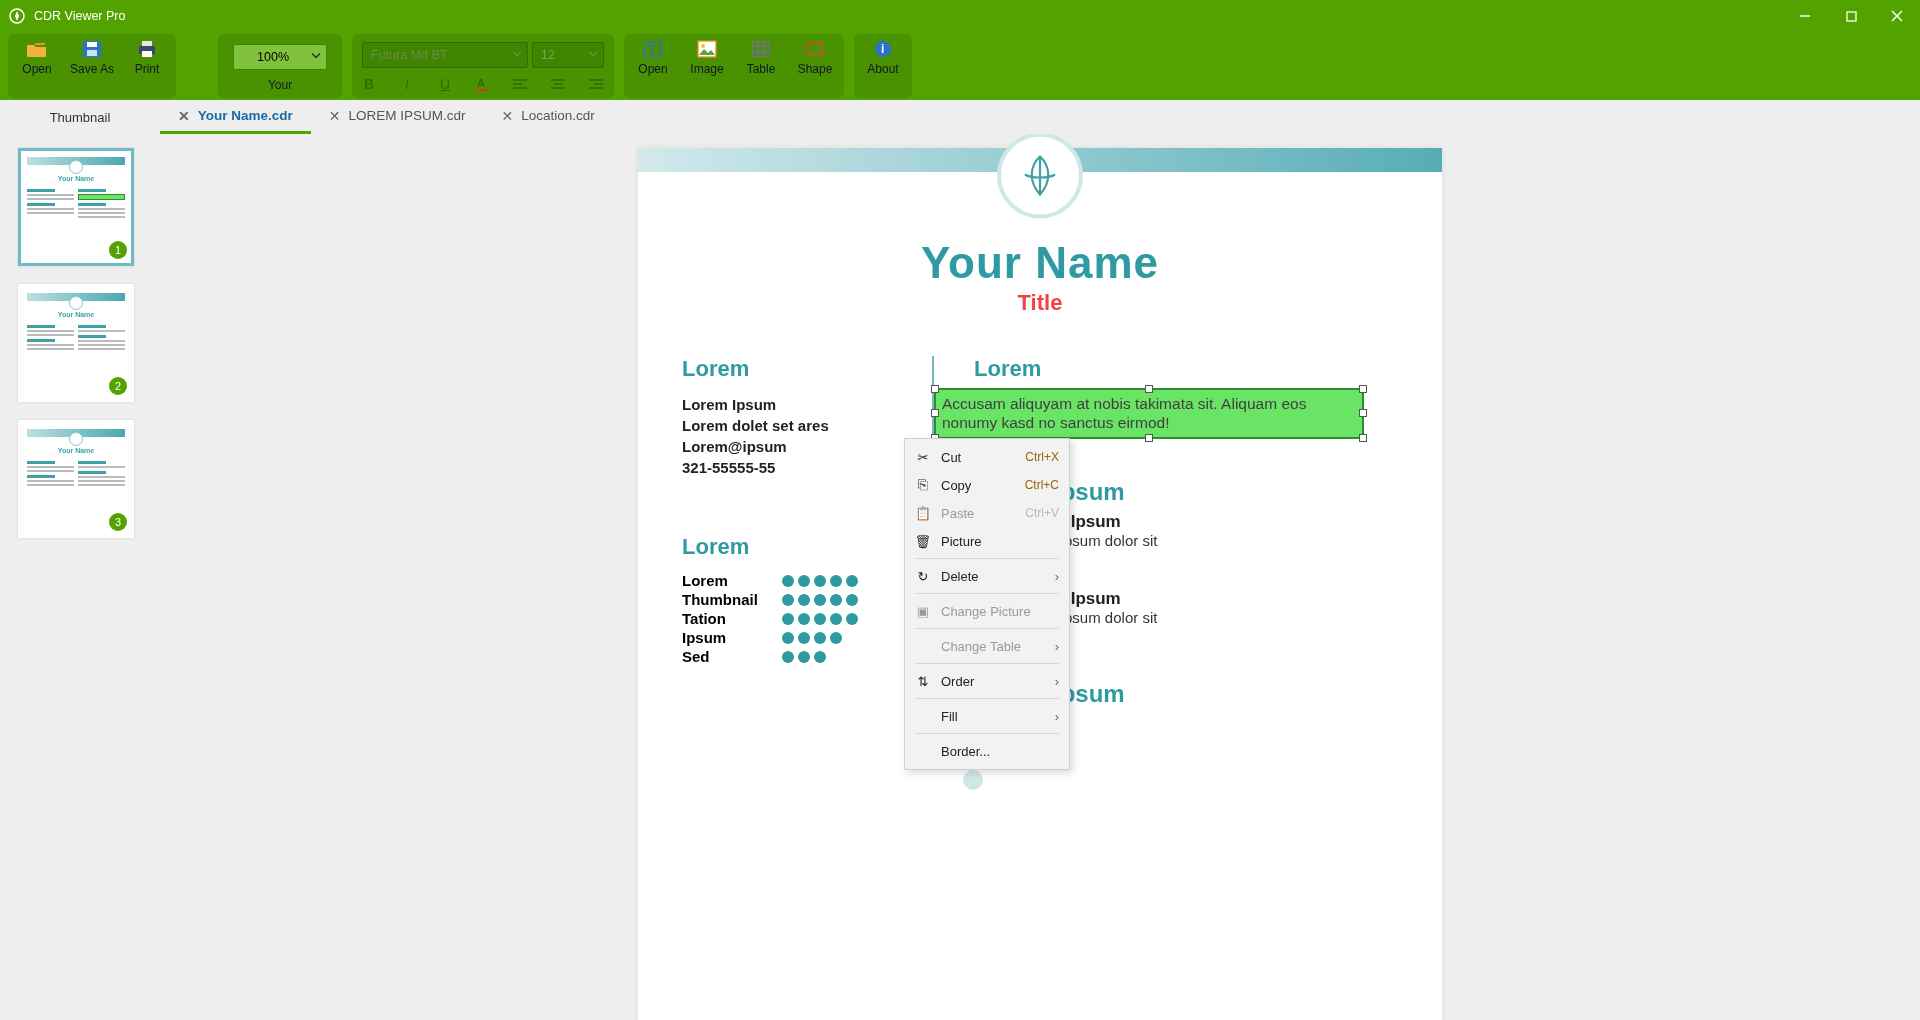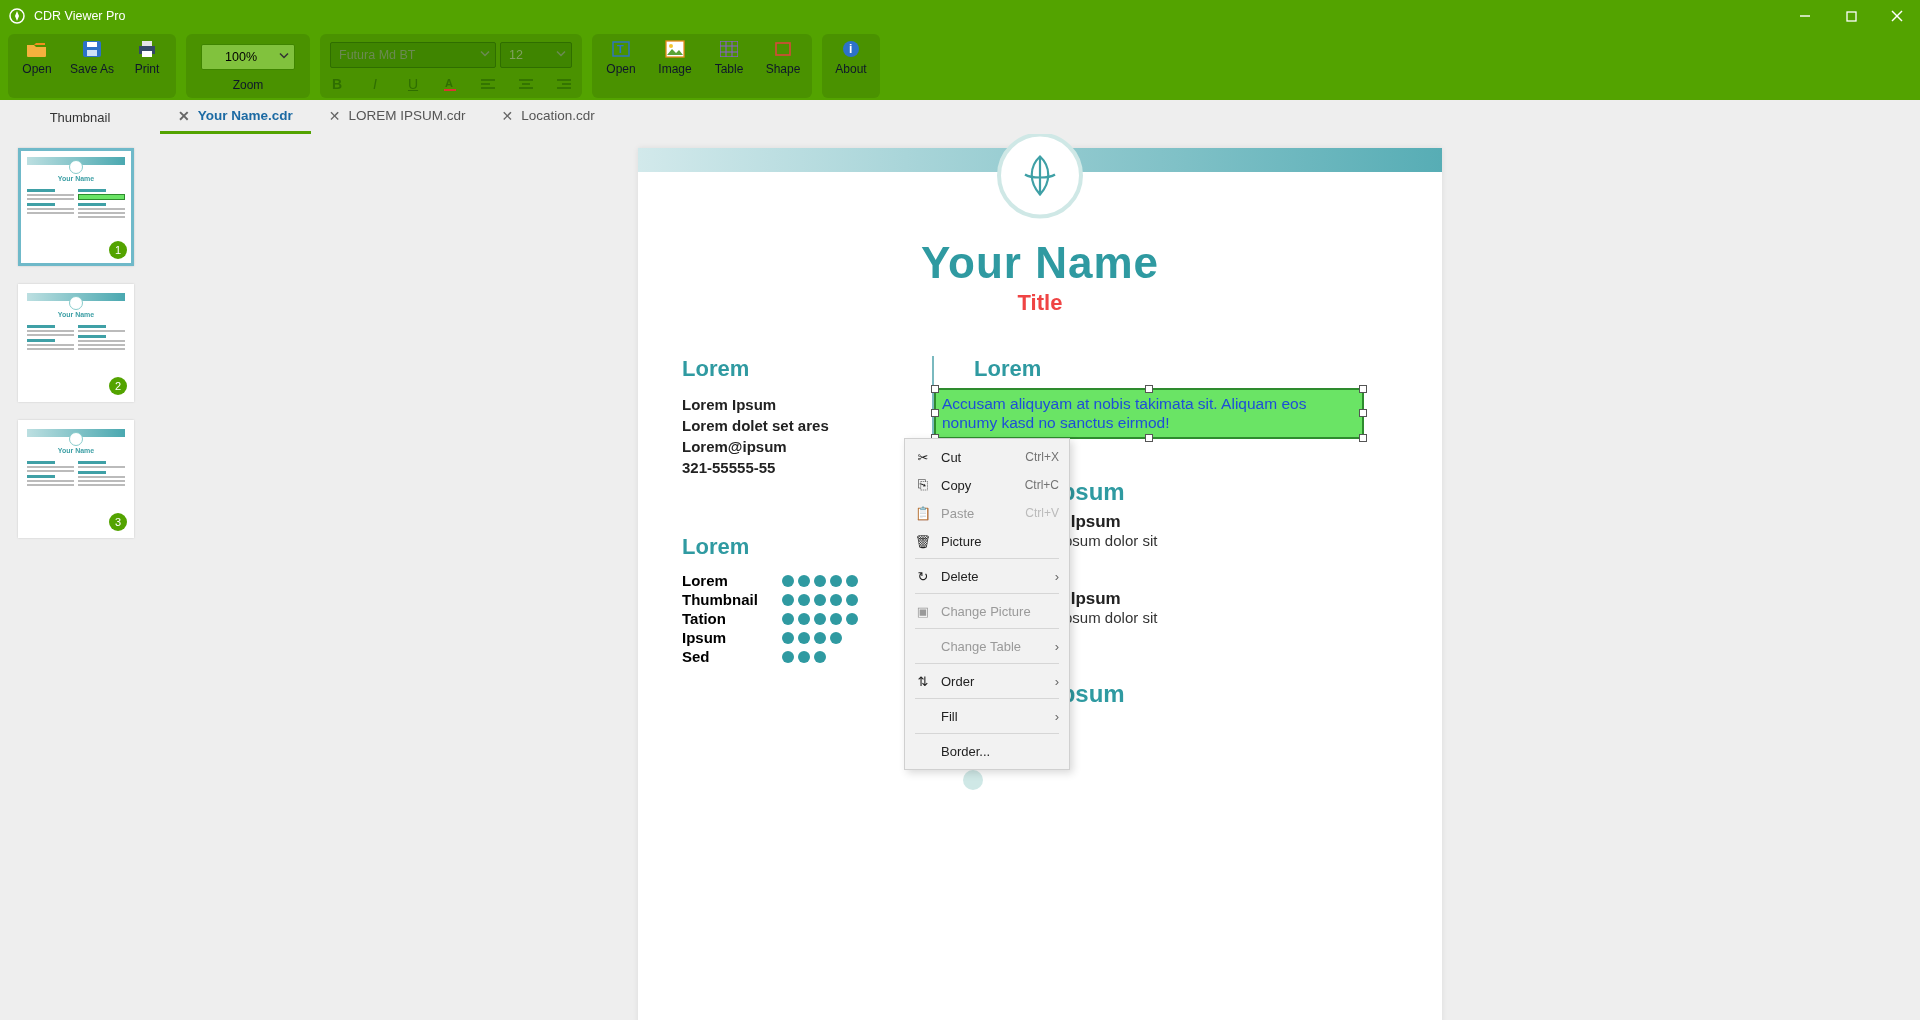--- a/index.html
+++ b/index.html
@@ -70,28 +70,28 @@
 .ptxt{ color:#222; font-size:15px; font-weight:600; line-height:1.4;}
 .skill-row{ display:flex; align-items:center; margin:2px 0;}
 .skill-row .sk{ width:100px; font-size:15px; font-weight:700;}
 .dots{ display:flex; gap:4px;}
 .dot{ width:12px;height:12px;border-radius:50%; background:#2f9aa1;}
 .tl-dot{ width:20px;height:20px;border-radius:50%; background:#cfe8e6; position:absolute; left:-11px;}
 .tl-line{ position:absolute; left:-2px; width:2px; background:#cfe8e6;}
 .exp h3{ color:#2f9aa1; font-size:24px; font-weight:800; margin:18px 0 4px;}
 .exp .eh{ color:#222; font-size:17px; font-weight:800;}
 .exp .es{ color:#333; font-size:15px; }
-.selected-box{ position:absolute; border:2px solid #2e8b2e; background:#6ae465; color:#1d4ed8; font-size:15.5px; padding:4px 6px; line-height:1.25;}
+.selected-box{ position:absolute; border:2px solid #2e8b2e; background:#6ae465; color:#404040; font-size:15.5px; padding:4px 6px; line-height:1.25;}
 .handle{ width:8px;height:8px;border:1px solid #555;background:#fff; position:absolute;}
 
 
 .ctx { position:absolute; width:166px; background:#f2f2f2; border:1px solid #d0d0d0; box-shadow:3px 3px 8px rgba(0,0,0,.15); padding:4px 0; font-size:13px;}
 .ctx .item{ display:flex; align-items:center; height:28px; padding:0 10px; gap:10px; color:#222;}
 .ctx .item.disabled{ color:#9a9a9a;}
-.ctx .item .sc{ margin-left:auto; color:#737373; font-size:12px;}
+.ctx .item .sc{ margin-left:auto; color:#a16207; font-size:12px;}
 .ctx .item.disabled .sc{ color:#bbb;}
 .ctx hr{ border:none; border-top:1px solid #d6d6d6; margin:3px 10px;}
 .ctx .arrow{ margin-left:auto; color:#666;}
 .ctx .ico{ width:16px; display:flex; justify-content:center;}
 </style>
 </head>
 <body>
 
 <div class="titlebar">
   <span class="app-icon">
@@ -148,30 +148,30 @@
               <rect x="3" y="7" width="16" height="8" fill="#354a66"></rect>
               <rect x="6" y="2" width="10" height="5" fill="#e6e6e6"></rect>
               <rect x="6" y="12" width="10" height="6" fill="#fff"></rect>
             </svg>
           </span>
         <span class="lbl">Print</span>
       </div>
     </div>
   </div>
 
-  <div class="ribbon-group inner" style="min-width:124px;">
+  <div class="ribbon-group inner" style="min-width:124px;margin-left:32px;">
     <div class="ribbon-row">
       <div class="ribbon-select zoom">
         <span>100%</span>
         <span class="chev"><svg width="12" height="12">
               <path d="M2 4l4 4 4-4" fill="none" stroke="#333" stroke-width="1.5"></path>
             </svg></span>
       </div>
     </div>
-    <span class="grp-label">Zoom</span>
+    <span class="grp-label">Your</span>
   </div>
 
   <div class="ribbon-group inner" style="padding-bottom:6px;">
     <div class="ribbon-row" style="gap:4px;">
       <div class="ribbon-select font">
         <span>Futura Md BT</span>
         <span class="chev"><svg width="12" height="12">
               <path d="M2 4l4 4 4-4" fill="none" stroke="#6b8a52" stroke-width="1.5"></path>
             </svg></span>
       </div>

